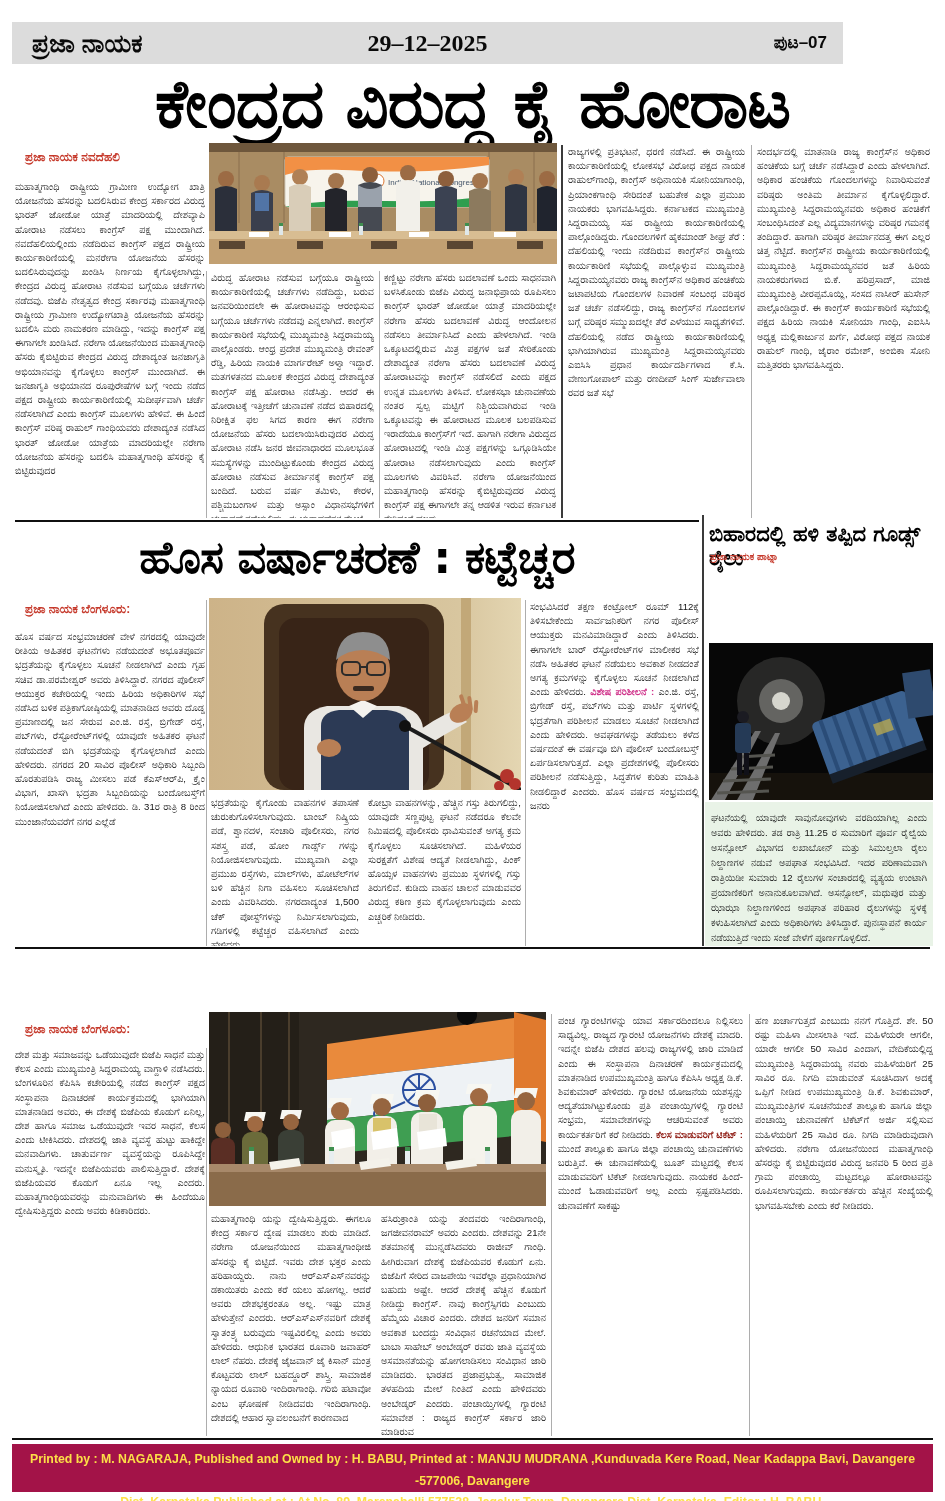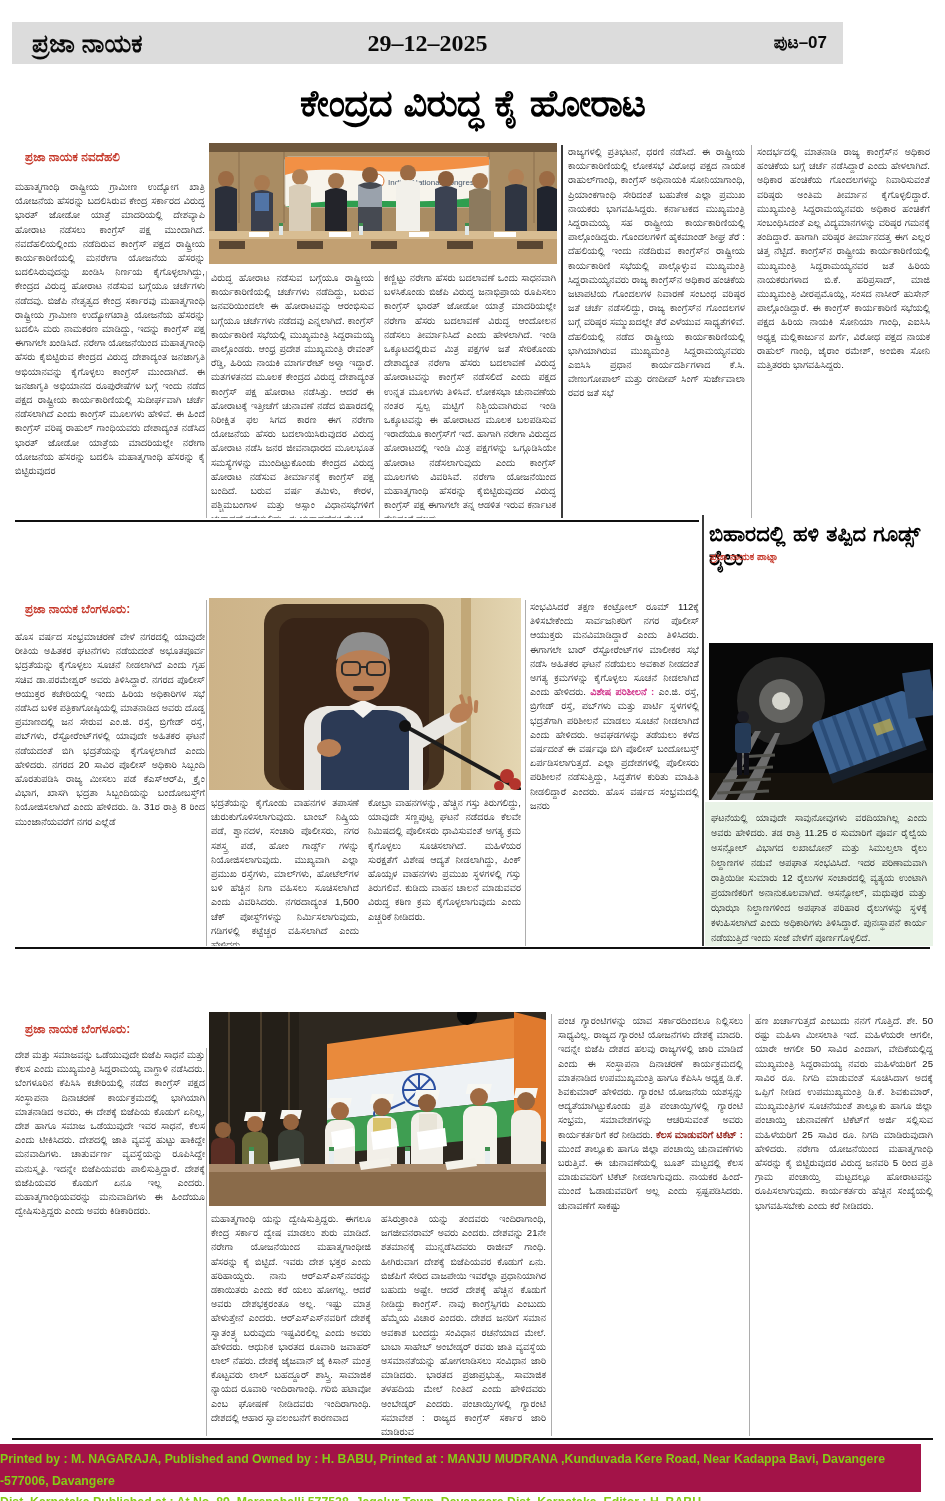--- a/index.html
+++ b/index.html
@@ -19,36 +19,36 @@
   .vrule-strong{position:absolute;width:2px;background:#3a3a3a;}
   .hrule{position:absolute;height:2px;background:#101010;}
   .sub-pink{font-weight:bold;color:#d0338b;}
   .sub-maroon{font-weight:bold;color:#8e1a12;}
   .rail-head{position:absolute;font-size:21px;font-weight:bold;color:#000;
              font-family:"DejaVu Sans",sans-serif;}
   .rail-green{position:absolute;background:#e9f3e7;overflow:hidden;text-align:justify;
               font-size:9.6px;line-height:15px;color:#141414;padding:8px 6px;}
   .photo{position:absolute;overflow:hidden;background:#777;}
   .photo svg{display:block;}
-  .footer{position:absolute;left:0;top:1444px;width:921px;height:48px;background:#a31348;
-          color:#84cc16;text-align:left;font-weight:bold;font-size:12.3px;line-height:1.75;
+  .footer{position:absolute;left:12px;top:1444px;width:921px;height:48px;background:#a31348;
+          color:#fde047;text-align:center;font-weight:bold;font-size:12.3px;line-height:1.75;
           padding-top:5px;box-sizing:border-box;}
 </style>
 </head>
 <body>
 
 <div id="page">
 
   <div class="masthead">
     <div class="paper-name">ಪ್ರಜಾ ನಾಯಕ</div>
     <div class="m-date">29–12–2025</div>
     <div class="m-page">ಪುಟ–07</div>
   </div>
 
-  <div class="headline" style="left:15px;top:66px;width:915px;height:78px;font-size:37px;line-height:76px;">ಕೇಂದ್ರದ ವಿರುದ್ಧ ಕೈ ಹೋರಾಟ</div>
+  <div class="headline" style="left:15px;top:66px;width:915px;height:78px;font-size:67px;line-height:76px;">ಕೇಂದ್ರದ ವಿರುದ್ಧ ಕೈ ಹೋರಾಟ</div>
   <div class="byline" style="left:25px;top:150px;">ಪ್ರಜಾ ನಾಯಕ ನವದೆಹಲಿ</div>
 
   <div class="photo" style="left:209px;top:143px;width:348px;height:121px;">
     <svg width="348" height="121" viewBox="0 0 348 121">
       <rect width="348" height="121" fill="#a98c63"></rect>
       <rect width="348" height="9" fill="#6e573c"></rect>
       <g stroke="#8a6f4e" stroke-width="1">
         <line x1="30" y1="9" x2="30" y2="80"></line>
           <line x1="75" y1="9" x2="75" y2="80"></line>
         <line x1="280" y1="9" x2="280" y2="80"></line>
@@ -134,20 +134,21 @@
   <div class="col" style="left:384px;top:271px;width:172px;height:247px;">ಕಣ್ಣಿಟ್ಟು ನರೇಗಾ ಹೆಸರು ಬದಲಾವಣೆ ಒಂದು ಸಾಧನವಾಗಿ ಬಳಸಿಕೊಂಡು ಬಿಜೆಪಿ ವಿರುದ್ಧ ಜನಾಭಿಪ್ರಾಯ ರೂಪಿಸಲು ಕಾಂಗ್ರೆಸ್ ಭಾರತ್ ಜೋಡೋ ಯಾತ್ರೆ ಮಾದರಿಯಲ್ಲೇ ನರೇಗಾ ಹೆಸರು ಬದಲಾವಣೆ ವಿರುದ್ಧ ಆಂದೋಲನ ನಡೆಸಲು ತೀರ್ಮಾನಿಸಿದೆ ಎಂದು ಹೇಳಲಾಗಿದೆ. ಇಂಡಿ ಒಕ್ಕೂಟದಲ್ಲಿರುವ ಮಿತ್ರ ಪಕ್ಷಗಳ ಜತೆ ಸೇರಿಕೊಂಡು ದೇಶಾದ್ಯಂತ ನರೇಗಾ ಹೆಸರು ಬದಲಾವಣೆ ವಿರುದ್ಧ ಹೋರಾಟವನ್ನು ಕಾಂಗ್ರೆಸ್ ನಡೆಸಲಿದೆ ಎಂದು ಪಕ್ಷದ ಉನ್ನತ ಮೂಲಗಳು ತಿಳಿಸಿವೆ. ಲೋಕಸಭಾ ಚುನಾವಣೆಯ ನಂತರ ಸ್ವಲ್ಪ ಮಟ್ಟಿಗೆ ನಿಶ್ಚಿಯವಾಗಿರುವ ಇಂಡಿ ಒಕ್ಕೂಟವನ್ನು ಈ ಹೋರಾಟದ ಮೂಲಕ ಬಲಪಡಿಸುವ ಇರಾದೆಯೂ ಕಾಂಗ್ರೆಸ್‌ಗೆ ಇದೆ. ಹಾಗಾಗಿ ನರೇಗಾ ವಿರುದ್ಧದ ಹೋರಾಟದಲ್ಲಿ ಇಂಡಿ ಮಿತ್ರ ಪಕ್ಷಗಳನ್ನು ಒಗ್ಗೂಡಿಸಿಯೇ ಹೋರಾಟ ನಡೆಸಲಾಗುವುದು ಎಂದು ಕಾಂಗ್ರೆಸ್ ಮೂಲಗಳು ವಿವರಿಸಿವೆ. ನರೇಗಾ ಯೋಜನೆಯಿಂದ ಮಹಾತ್ಮಗಾಂಧಿ ಹೆಸರನ್ನು ಕೈಬಿಟ್ಟಿರುವುದರ ವಿರುದ್ಧ ಕಾಂಗ್ರೆಸ್ ಪಕ್ಷ ಈಗಾಗಲೇ ತನ್ನ ಆಡಳಿತ ಇರುವ ಕರ್ನಾಟಕ ಸೇರಿದಂತೆ ಹಲವು</div>
   <div class="col" style="left:568px;top:145px;width:177px;height:373px;">ರಾಜ್ಯಗಳಲ್ಲಿ ಪ್ರತಿಭಟನೆ, ಧರಣಿ ನಡೆಸಿದೆ. ಈ ರಾಷ್ಟ್ರೀಯ ಕಾರ್ಯಕಾರಿಣಿಯಲ್ಲಿ ಲೋಕಸಭೆ ವಿರೋಧ ಪಕ್ಷದ ನಾಯಕ ರಾಹುಲ್‌ಗಾಂಧಿ, ಕಾಂಗ್ರೆಸ್ ಅಧಿನಾಯಕಿ ಸೋನಿಯಾಗಾಂಧಿ, ಪ್ರಿಯಾಂಕಗಾಂಧಿ ಸೇರಿದಂತೆ ಬಹುತೇಕ ಎಲ್ಲಾ ಪ್ರಮುಖ ನಾಯಕರು ಭಾಗವಹಿಸಿದ್ದರು. ಕರ್ನಾಟಕದ ಮುಖ್ಯಮಂತ್ರಿ ಸಿದ್ದರಾಮಯ್ಯ ಸಹ ರಾಷ್ಟ್ರೀಯ ಕಾರ್ಯಕಾರಿಣಿಯಲ್ಲಿ ಪಾಲ್ಗೊಂಡಿದ್ದರು. ಗೊಂದಲಗಳಿಗೆ ಹೈಕಮಾಂಡ್ ಶೀಘ್ರ ತೆರೆ : ದೆಹಲಿಯಲ್ಲಿ ಇಂದು ನಡೆದಿರುವ ಕಾಂಗ್ರೆಸ್‌ನ ರಾಷ್ಟ್ರೀಯ ಕಾರ್ಯಕಾರಿಣಿ ಸಭೆಯಲ್ಲಿ ಪಾಲ್ಗೊಳ್ಳುವ ಮುಖ್ಯಮಂತ್ರಿ ಸಿದ್ದರಾಮಯ್ಯನವರು ರಾಜ್ಯ ಕಾಂಗ್ರೆಸ್‌ನ ಅಧಿಕಾರ ಹಂಚಿಕೆಯ ಜಟಾಪಟಿಯ ಗೊಂದಲಗಳ ನಿವಾರಣೆ ಸಂಬಂಧ ವರಿಷ್ಠರ ಜತೆ ಚರ್ಚೆ ನಡೆಸಲಿದ್ದು, ರಾಜ್ಯ ಕಾಂಗ್ರೆಸ್‌ನ ಗೊಂದಲಗಳ ಬಗ್ಗೆ ವರಿಷ್ಠರ ಸಮ್ಮುಖದಲ್ಲೇ ತೆರೆ ಎಳೆಯುವ ಸಾಧ್ಯತೆಗಳಿವೆ. ದೆಹಲಿಯಲ್ಲಿ ನಡೆದ ರಾಷ್ಟ್ರೀಯ ಕಾರ್ಯಕಾರಿಣಿಯಲ್ಲಿ ಭಾಗಿಯಾಗಿರುವ ಮುಖ್ಯಮಂತ್ರಿ ಸಿದ್ದರಾಮಯ್ಯನವರು ಎಐಸಿಸಿ ಪ್ರಧಾನ ಕಾರ್ಯದರ್ಶಿಗಳಾದ ಕೆ.ಸಿ. ವೇಣುಗೋಪಾಲ್ ಮತ್ತು ರಣದೀಪ್ ಸಿಂಗ್ ಸುರ್ಜೇವಾಲಾ ರವರ ಜತೆ ಸಭೆ</div>
   <div class="col" style="left:757px;top:145px;width:173px;height:373px;">ಸಂದರ್ಭದಲ್ಲಿ ಮಾತನಾಡಿ ರಾಜ್ಯ ಕಾಂಗ್ರೆಸ್‌ನ ಅಧಿಕಾರ ಹಂಚಿಕೆಯ ಬಗ್ಗೆ ಚರ್ಚೆ ನಡೆಸಿದ್ದಾರೆ ಎಂದು ಹೇಳಲಾಗಿದೆ. ಅಧಿಕಾರ ಹಂಚಿಕೆಯ ಗೊಂದಲಗಳನ್ನು ನಿವಾರಿಸುವಂತೆ ವರಿಷ್ಠರು ಅಂತಿಮ ತೀರ್ಮಾನ ಕೈಗೊಳ್ಳಲಿದ್ದಾರೆ. ಮುಖ್ಯಮಂತ್ರಿ ಸಿದ್ದರಾಮಯ್ಯನವರು ಅಧಿಕಾರ ಹಂಚಿಕೆಗೆ ಸಂಬಂಧಿಸಿದಂತೆ ಎಲ್ಲ ವಿದ್ಯಮಾನಗಳನ್ನು ವರಿಷ್ಠರ ಗಮನಕ್ಕೆ ತಂದಿದ್ದಾರೆ. ಹಾಗಾಗಿ ವರಿಷ್ಠರ ತೀರ್ಮಾನದತ್ತ ಈಗ ಎಲ್ಲರ ಚಿತ್ತ ನೆಟ್ಟಿದೆ. ಕಾಂಗ್ರೆಸ್‌ನ ರಾಷ್ಟ್ರೀಯ ಕಾರ್ಯಕಾರಿಣಿಯಲ್ಲಿ ಮುಖ್ಯಮಂತ್ರಿ ಸಿದ್ದರಾಮಯ್ಯನವರ ಜತೆ ಹಿರಿಯ ನಾಯಕರುಗಳಾದ ಬಿ.ಕೆ. ಹರಿಪ್ರಸಾದ್, ಮಾಜಿ ಮುಖ್ಯಮಂತ್ರಿ ವೀರಪ್ಪಮೊಯ್ಲಿ, ಸಂಸದ ನಾಸೀರ್ ಹುಸೇನ್ ಪಾಲ್ಗೊಂಡಿದ್ದಾರೆ. ಈ ಕಾಂಗ್ರೆಸ್ ಕಾರ್ಯಕಾರಿಣಿ ಸಭೆಯಲ್ಲಿ ಪಕ್ಷದ ಹಿರಿಯ ನಾಯಕಿ ಸೋನಿಯಾ ಗಾಂಧಿ, ಎಐಸಿಸಿ ಅಧ್ಯಕ್ಷ ಮಲ್ಲಿಕಾರ್ಜುನ ಖರ್ಗೆ, ವಿರೋಧ ಪಕ್ಷದ ನಾಯಕ ರಾಹುಲ್ ಗಾಂಧಿ, ಜೈರಾಂ ರಮೇಶ್, ಅಂಬಿಕಾ ಸೋನಿ ಮತ್ತಿತರರು ಭಾಗವಹಿಸಿದ್ದರು.</div>
 
   <div class="vrule" style="left:206px;top:271px;height:247px;"></div>
   <div class="vrule" style="left:379px;top:271px;height:247px;"></div>
   <div class="vrule-strong" style="left:561px;top:145px;height:373px;"></div>
   <div class="vrule" style="left:751px;top:145px;height:373px;"></div>
   <div class="hrule" style="left:15px;top:520px;width:684px;"></div>
 
+  <div class="headline" style="left:15px;top:524px;width:684px;height:72px;font-size:45px;line-height:68px;">ಹೊಸ ವರ್ಷಾಚರಣೆ : ಕಟ್ಟೆಚ್ಚರ</div>
   <div class="byline" style="left:25px;top:602px;">ಪ್ರಜಾ ನಾಯಕ ಬೆಂಗಳೂರು:</div>
 
   <div class="photo" style="left:209px;top:598px;width:312px;height:192px;">
     <svg width="312" height="192" viewBox="0 0 312 192">
       <defs>
         <linearGradient id="bg2" x1="0" y1="0" x2="1" y2="0">
           <stop offset="0" stop-color="#cdb388"></stop>
             <stop offset="0.8" stop-color="#d8c69f"></stop>
             <stop offset="1" stop-color="#e4d6b2"></stop>
         </linearGradient>

